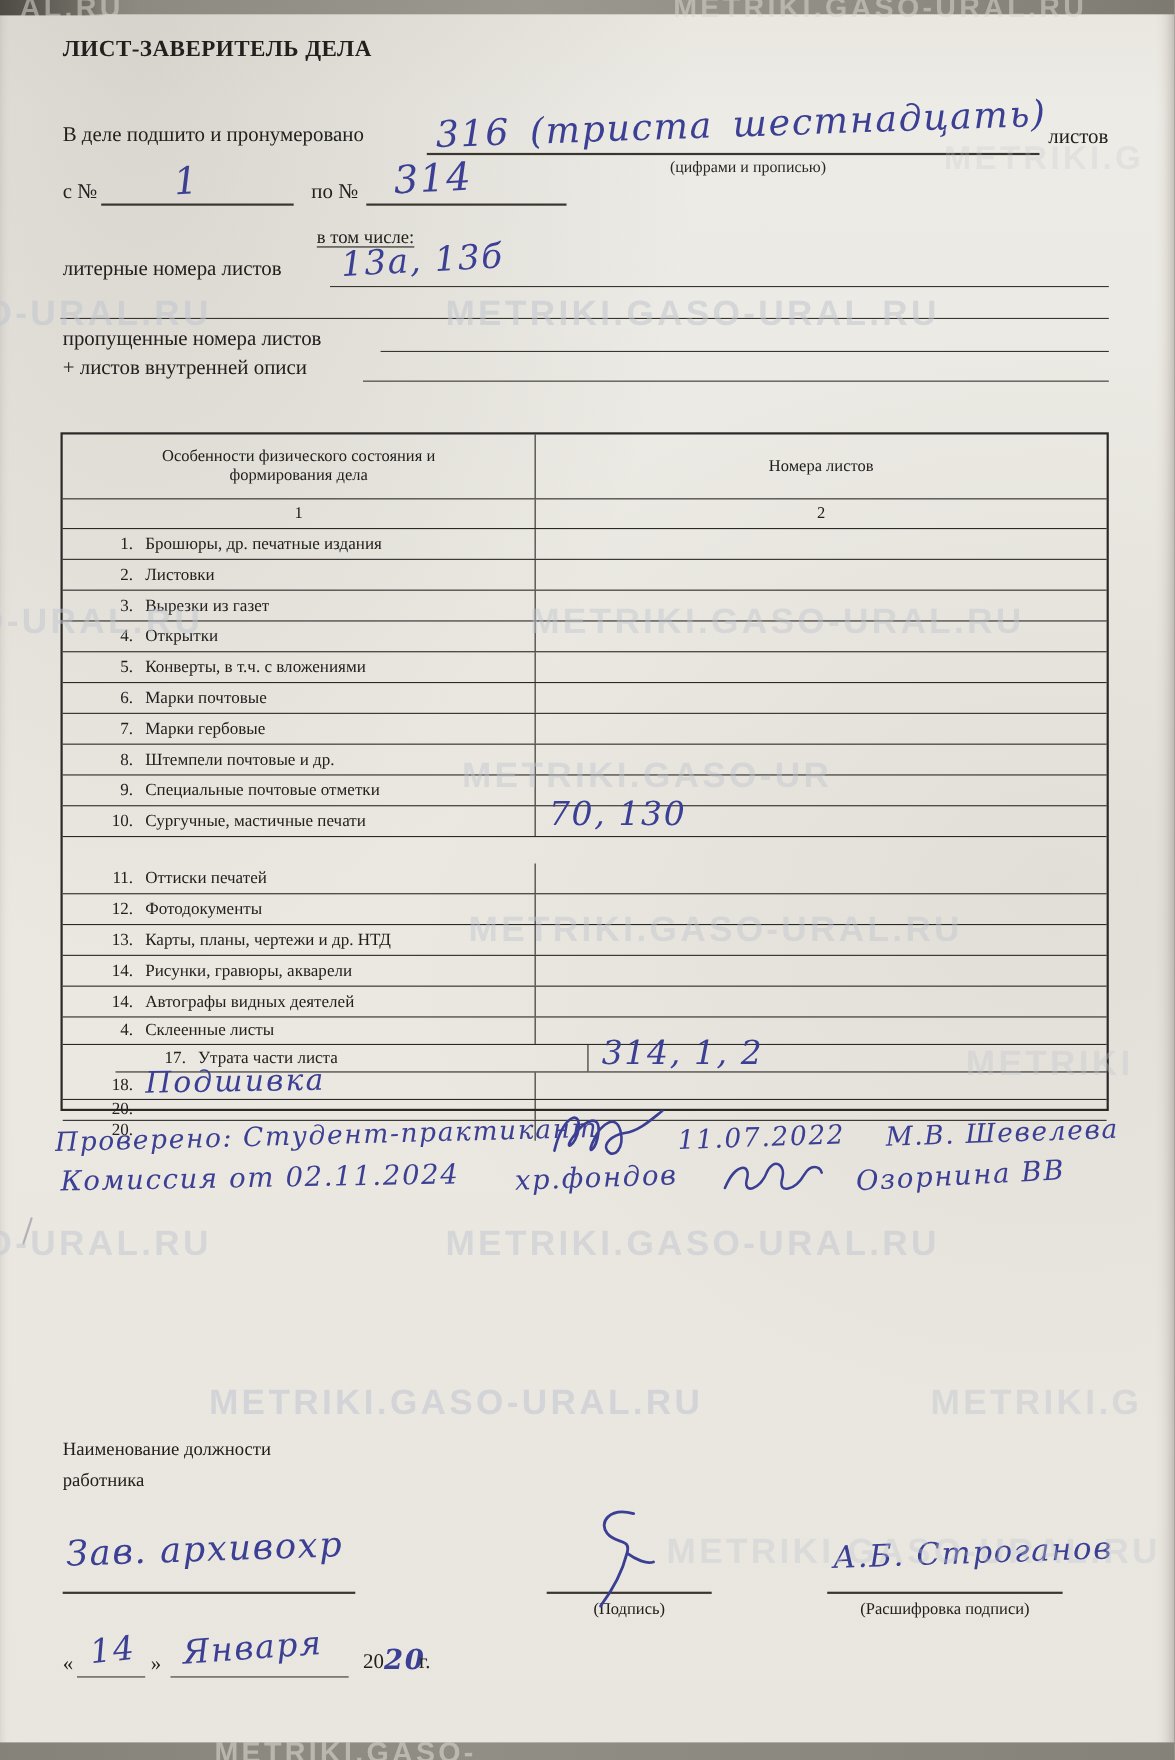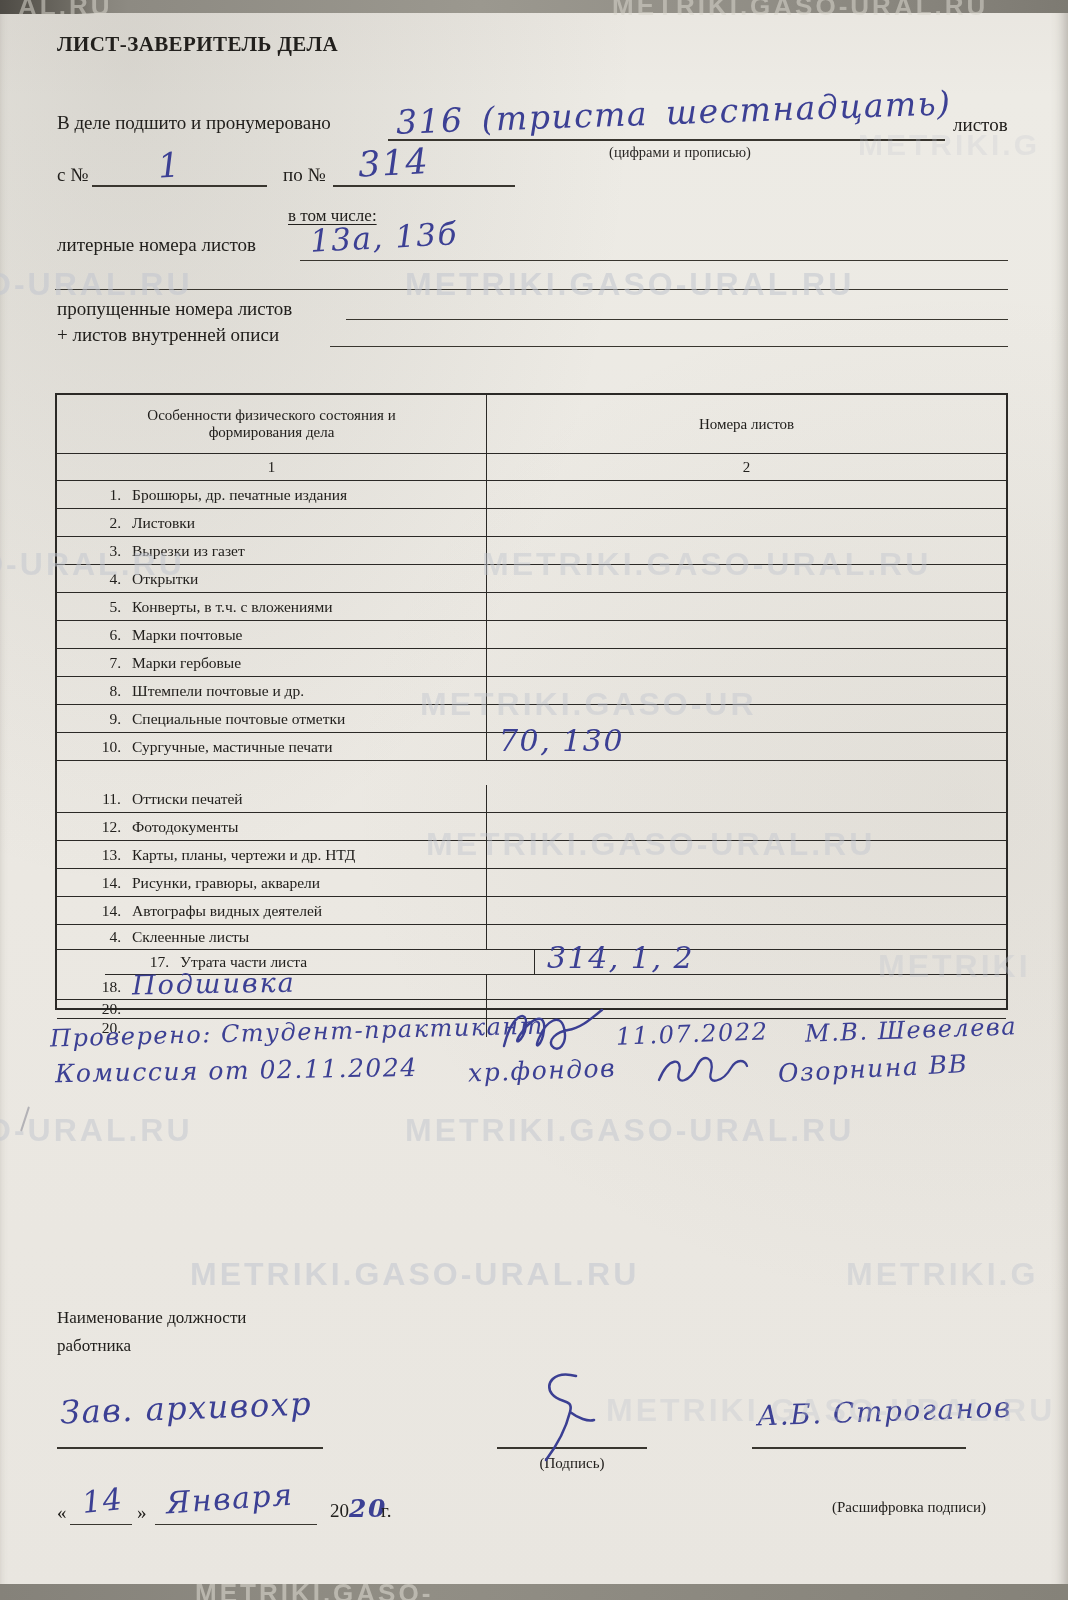--- a/index.html
+++ b/index.html
@@ -268,21 +268,21 @@
   <div class="abs uline" style="left:57px;top:1447px;width:266px;"></div>
 
   <svg class="sig-svg" style="left:530px;top:1368px;" width="70" height="96" viewBox="0 0 70 96">
     <path d="M46,8 C24,2 14,16 22,26 C30,36 44,30 40,44 C36,60 28,76 16,92 M40,44 C48,50 58,54 64,52" fill="none" stroke="#3b3f93" stroke-width="2.6" stroke-linecap="round"></path>
   </svg>
   <div class="abs uline" style="left:497px;top:1447px;width:150px;"></div>
   <div class="abs printed t15" style="left:497px;top:1455px;width:150px;text-align:center;">(Подпись)</div>
 
   <div class="abs hand" style="left:757px;top:1398px;font-size:28px;transform:rotate(-2deg);">А.Б. Строганов</div>
   <div class="abs uline" style="left:752px;top:1447px;width:214px;"></div>
-  <div class="abs printed t15" style="left:732px;top:1455px;width:254px;text-align:right;margin-top:44px;">(Расшифровка подписи)</div>
+  <div class="abs printed t15" style="left:732px;top:1455px;width:254px;text-align:center;">(Расшифровка подписи)</div>
 
   <div class="abs printed t19" style="left:57px;top:1502px;">«</div>
   <div class="abs uline thin" style="left:70px;top:1524px;width:62px;"></div>
   <div class="abs hand" style="left:82px;top:1486px;font-size:30px;transform:rotate(-6deg);">14</div>
   <div class="abs printed t19" style="left:137px;top:1502px;">»</div>
   <div class="abs uline thin" style="left:155px;top:1524px;width:162px;"></div>
   <div class="abs hand" style="left:166px;top:1484px;font-size:30px;transform:rotate(-4deg);">Января</div>
   <div class="abs printed t19" style="left:330px;top:1500px;">20</div>
   <div class="abs hand" style="left:349px;top:1496px;font-size:25px;font-weight:bold;">20</div>
   <div class="abs printed t19" style="left:381px;top:1500px;">г.</div>

